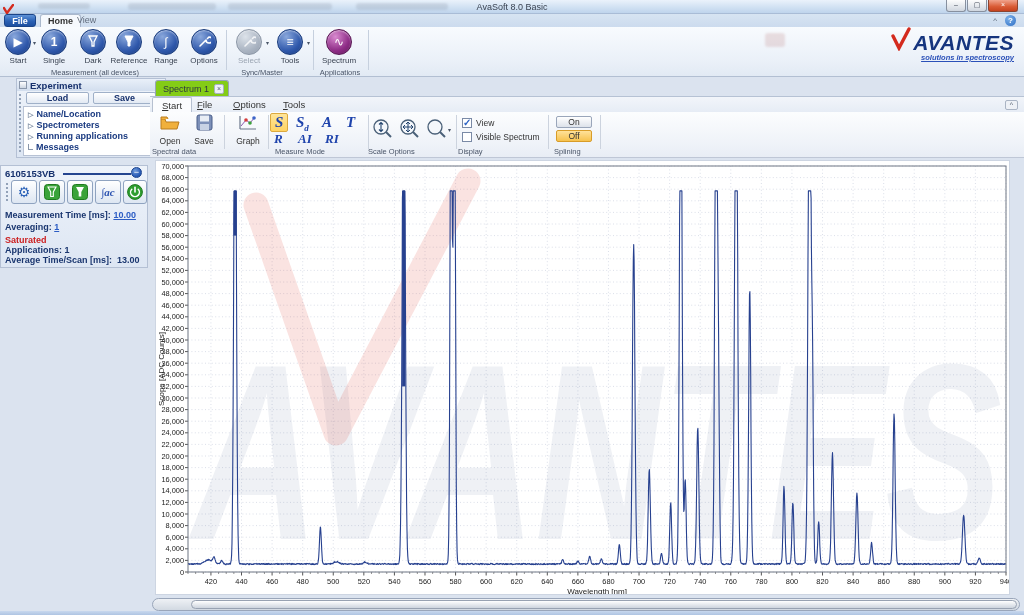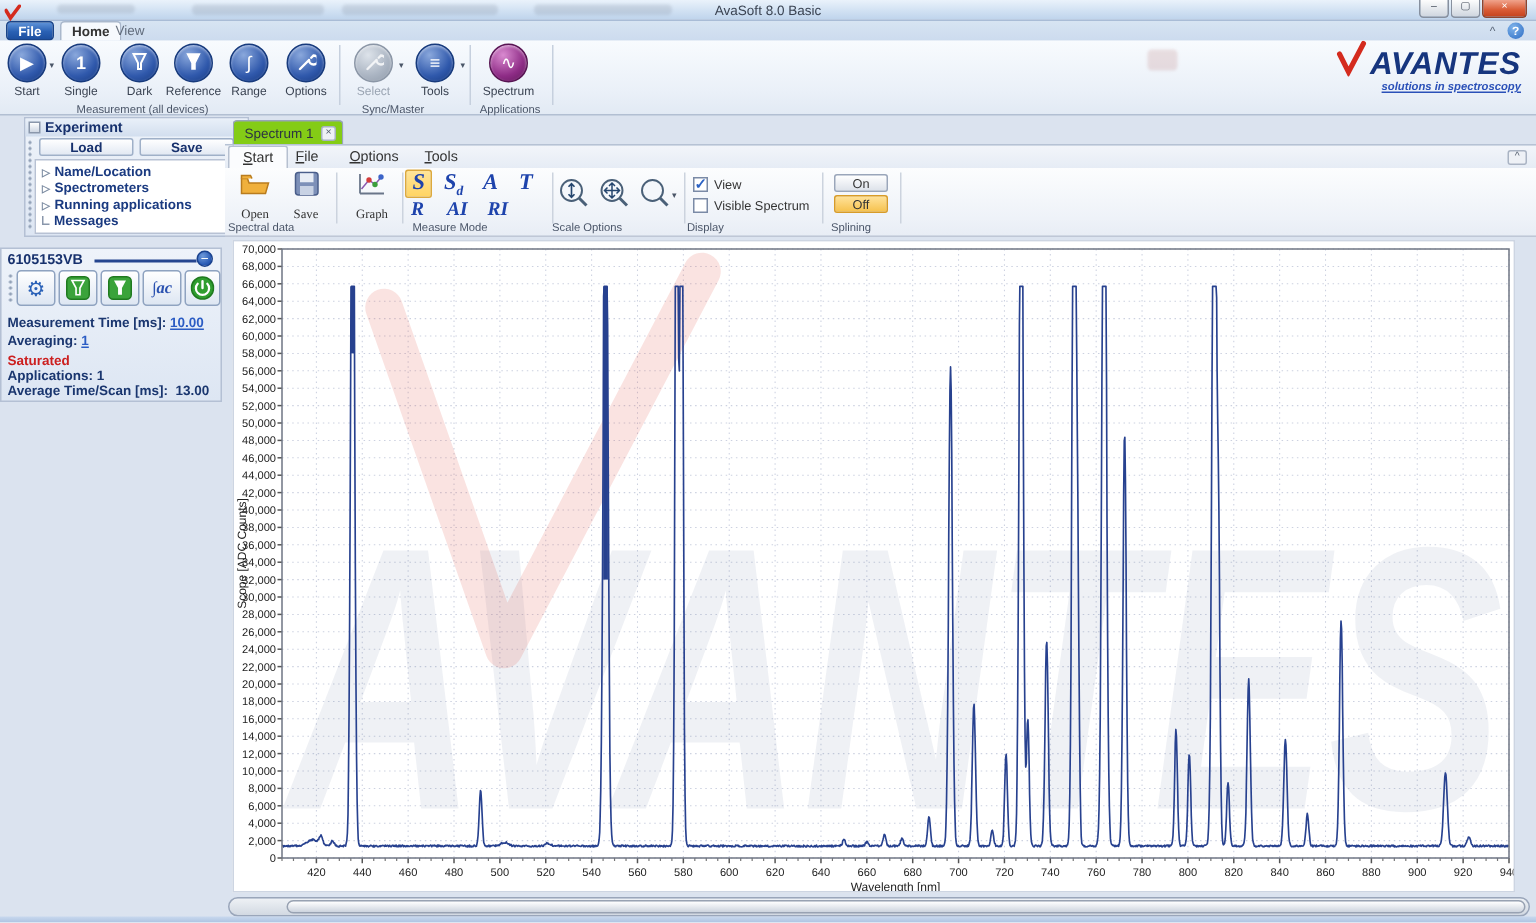--- a/index.html
+++ b/index.html
@@ -86,21 +86,21 @@
   .mtab { position:absolute; top:0; height:16px; font-size:9.5px; color:#333; text-align:center; line-height:15px; padding:0 9px; }
   .mtab.active { background:#fbfcfe; border:1px solid #b6c0d0; border-bottom:none; border-radius:2px 2px 0 0; }
   .mtab u { text-decoration:underline; }
   .menu-collapse { position:absolute; right:6px; top:3px; width:13px; height:10px; border:1px solid #aab4c4; border-radius:2px;
     background:#eef1f6; font-size:7px; line-height:8px; text-align:center; color:#556070; }
   .toolbar { position:absolute; left:150px; top:112px; width:874px; height:46px;
     background:linear-gradient(#fcfdfe,#eef2f8 75%,#e8edf5); border-bottom:1px solid #bfc7d6; }
   .tsep { position:absolute; top:3px; width:1px; height:34px; background:#ccd3de; }
   .tglabel { position:absolute; top:35px; font-size:7.5px; color:#4a5568; }
   .tbtn { position:absolute; top:2px; width:32px; text-align:center; }
-  .tbtn .tlabel { font-size:8.5px; color:#333; margin-top:1px;font-family:Liberation Serif, serif; }
+  .tbtn .tlabel { font-size:8.5px; color:#333; margin-top:1px; }
   .mode { position:absolute; font-family:"Liberation Serif",serif; font-style:italic; font-weight:bold; color:#1e43ac; }
   .mode sub { font-size:9px; }
   .mode-top { font-size:15px; }
   .mode-bot { font-size:13px; }
   .mode.sel { background:linear-gradient(#ffe59a,#ffd463); border:1px solid #dca93e; border-radius:2px; padding:0 4px; }
   .cb-row { position:absolute; display:flex; align-items:center; gap:4px; }
   .cb { width:10px; height:10px; border:1px solid #7a8aa6; background:#fff; position:relative; }
   .cb.on:after { content:"✓"; position:absolute; left:0px; top:-2px; font-size:10px; font-weight:bold; color:#2b62c4; }
   .cb-label { font-size:8.5px; color:#333; }
   .spl-btn { position:absolute; width:36px; height:12px; border-radius:2px; font-size:8.5px; color:#333; text-align:center; line-height:11px; }

